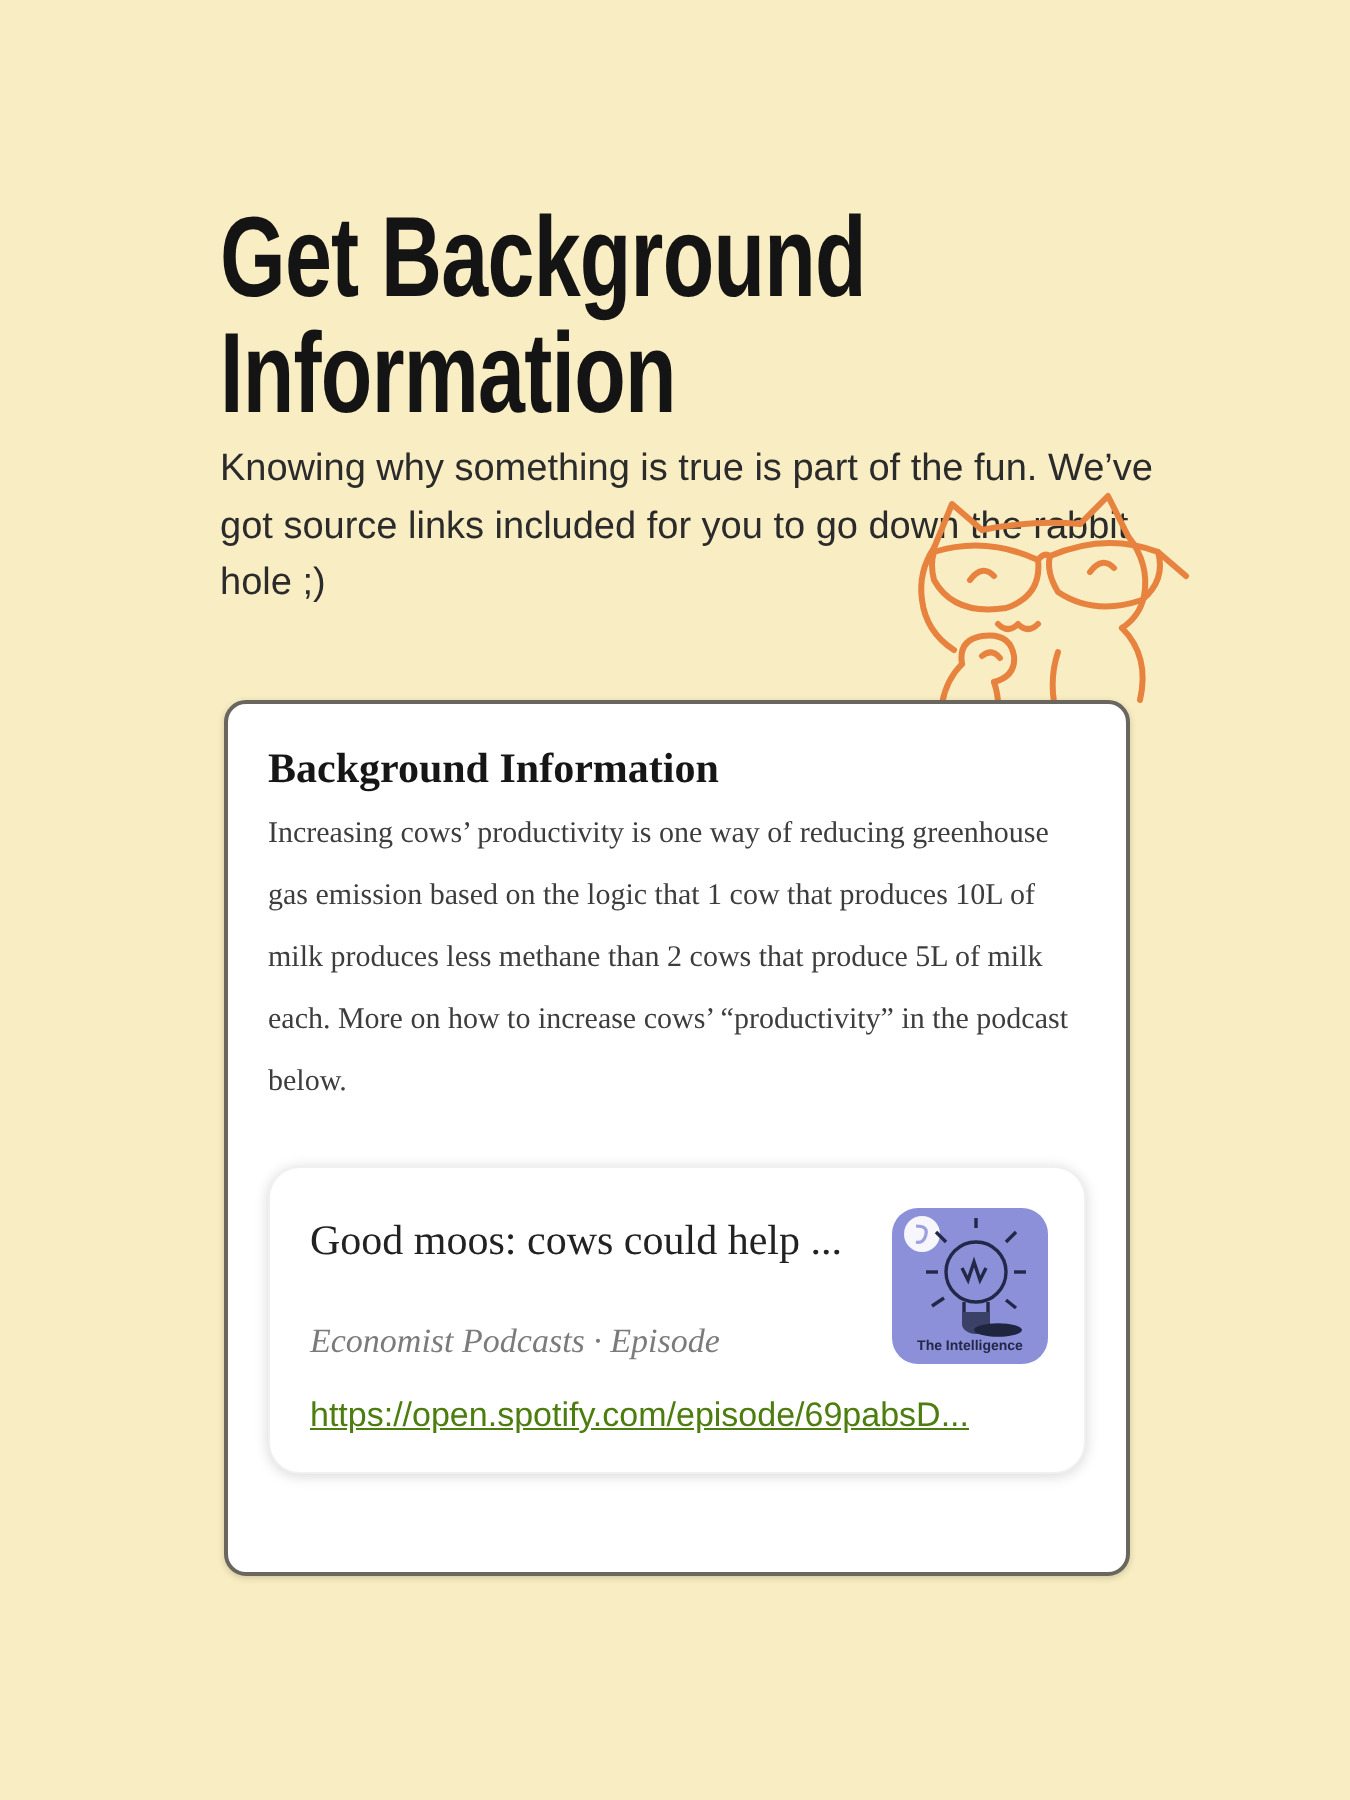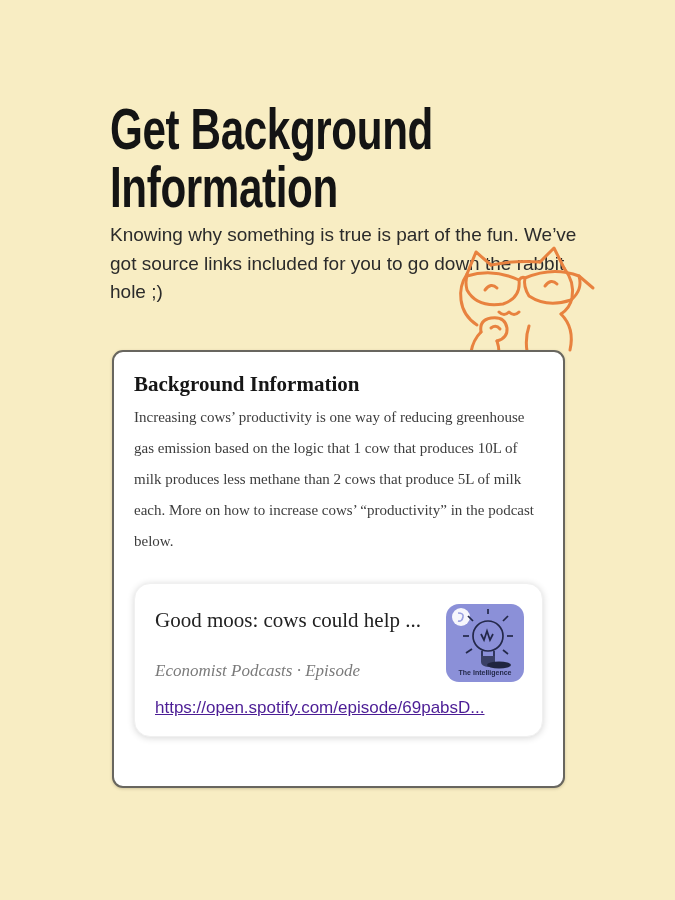--- a/index.html
+++ b/index.html
@@ -49,21 +49,21 @@
     font-size:21px;line-height:26px;color:#222;margin:2px 0 0 0;
     white-space:nowrap;overflow:hidden;
   }
   .podcast-source{
     font-style:italic;font-size:17px;color:#7b7b7b;margin-top:28px;
   }
   .artwork{flex:0 0 auto;}
   .podcast-link{
     display:block;margin-top:16px;
     font-family:"Liberation Sans",sans-serif;
-    font-size:17px;color:#4c1d95;text-decoration:underline;
+    font-size:17px;color:#4d7c0f;text-decoration:underline;
     white-space:nowrap;overflow:hidden;
   }
 </style>
 </head>
 <body>
 
 <svg class="cat" width="175" height="128" viewBox="0 0 175 128" fill="none" stroke="#e8823f" stroke-width="3" stroke-linecap="round" stroke-linejoin="round">
 
   <path d="M34,50 L43,28 L58,41"></path>
 

